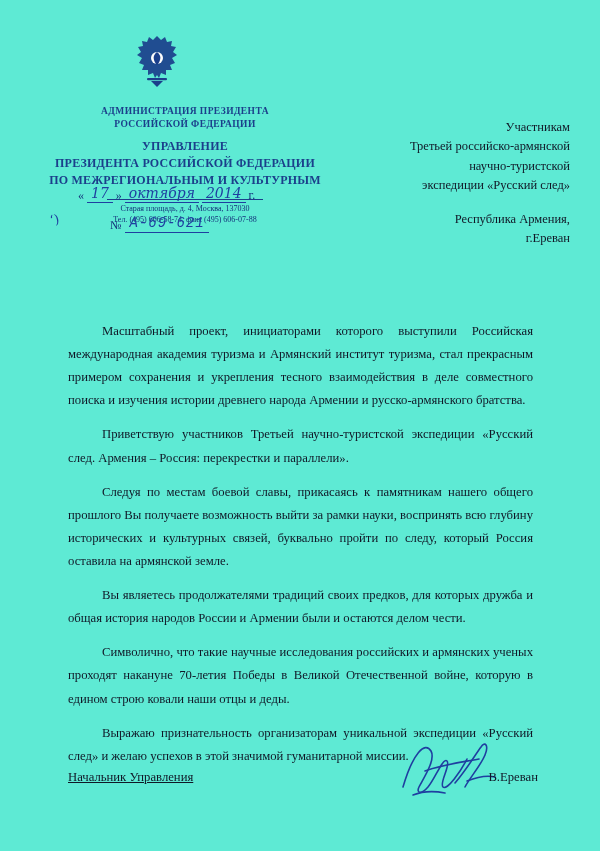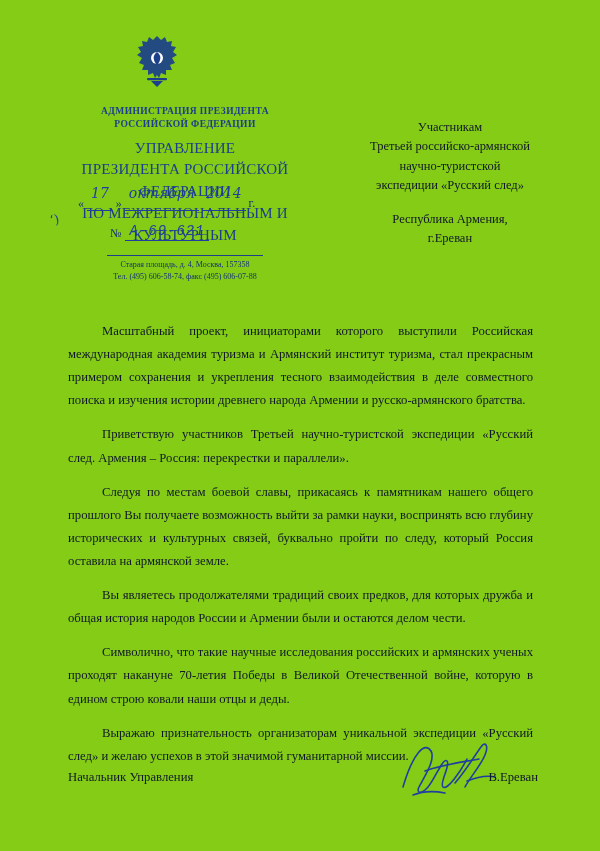--- a/index.html
+++ b/index.html
@@ -12,21 +12,21 @@
     height: 851px;
     font-family: "Liberation Serif", serif;
     color: #1a1a2e;
     position: relative;
     overflow: hidden;
   }
   .page {
     position: relative;
     width: 600px;
     height: 851px;
-    background: #84cc16;
+    background: #5eead4;
   }
 
   
   .header {
     position: relative;
     height: 270px;
   }
   .emblem {
     position: absolute;
     left: 133px;
@@ -45,22 +45,22 @@
   }
   .lh-line1 {
     font-size: 9.5px;
     font-weight: bold;
     letter-spacing: 0.4px;
     line-height: 1.35;
     color: #1b3f8b;
   }
   .lh-line2 {
     margin-top: 7px;
-    font-size: 15px;
-    font-weight: normal;
+    font-size: 12px;
+    font-weight: bold;
     line-height: 1.45;
     letter-spacing: 0.2px;
     color: #1b3f8b;
   }
   .lh-address {
     margin-top: 9px;
     font-size: 8px;
     line-height: 1.45;
     color: #14307a;
     border-top: 1px solid #1b3f8b;
@@ -82,21 +82,21 @@
     align-items: flex-end;
     gap: 3px;
     white-space: nowrap;
   }
   .hw {
     font-family: "DejaVu Serif", serif;
     font-style: italic;
     color: #1f3fa0;
     font-size: 14px;
     border-bottom: 1px solid #1f3fa0;
-    padding: 0 4px 9px 4px;
+    padding: 0 4px 1px 4px;
     line-height: 1.1;
   }
   .num-row {
     margin-top: 12px;
     margin-left: 32px;
     display: flex;
     align-items: flex-end;
     gap: 4px;
     white-space: nowrap;
   }
@@ -118,21 +118,21 @@
     font-family: "DejaVu Serif", serif;
     transform: rotate(-12deg);
   }
 
   
   .addressee {
     position: absolute;
     left: 330px;
     top: 118px;
     width: 240px;
-    text-align: center;
+    text-align: right;
     font-size: 12.5px;
     line-height: 1.55;
     color: #111827;
   }
   .addressee .line { white-space: nowrap; }
   .addressee .gap { height: 14px; }
 
   
   .body-text {
     position: absolute;
@@ -154,21 +154,21 @@
     position: absolute;
     left: 68px;
     top: 770px;
     width: 470px;
     display: flex;
     justify-content: space-between;
     align-items: flex-end;
     font-size: 12.7px;
     color: #101827;
   }
-  .sig-title { white-space: nowrap; }
+  .sig-title { white-space: nowrap; text-decoration: underline; }
   .sig-name {
     white-space: nowrap;
     position: relative;
     padding-left: 2px;
   }
   .sig-scribble {
     position: absolute;
     left: 395px;
     top: 735px;
     width: 115px;
@@ -203,21 +203,21 @@
       <div class="lh-line1">
         <div>АДМИНИСТРАЦИЯ ПРЕЗИДЕНТА</div>
         <div>РОССИЙСКОЙ ФЕДЕРАЦИИ</div>
       </div>
       <div class="lh-line2">
         <div>УПРАВЛЕНИЕ</div>
         <div>ПРЕЗИДЕНТА РОССИЙСКОЙ ФЕДЕРАЦИИ</div>
         <div>ПО МЕЖРЕГИОНАЛЬНЫМ И КУЛЬТУРНЫМ</div>
       </div>
       <div class="lh-address">
-        <div>Старая площадь, д. 4, Москва, 157358</div>
+        <div>Старая площадь, д. 4, Москва, 137030</div>
         <div>Тел. (495) 606-58-74, факс (495) 606-07-88</div>
       </div>
     </div>
 
     <div class="date-block">
       <div class="date-row">
         <span>«</span>
         <span class="hw">17</span>
         <span>»</span>
         <span class="hw">октября</span>

